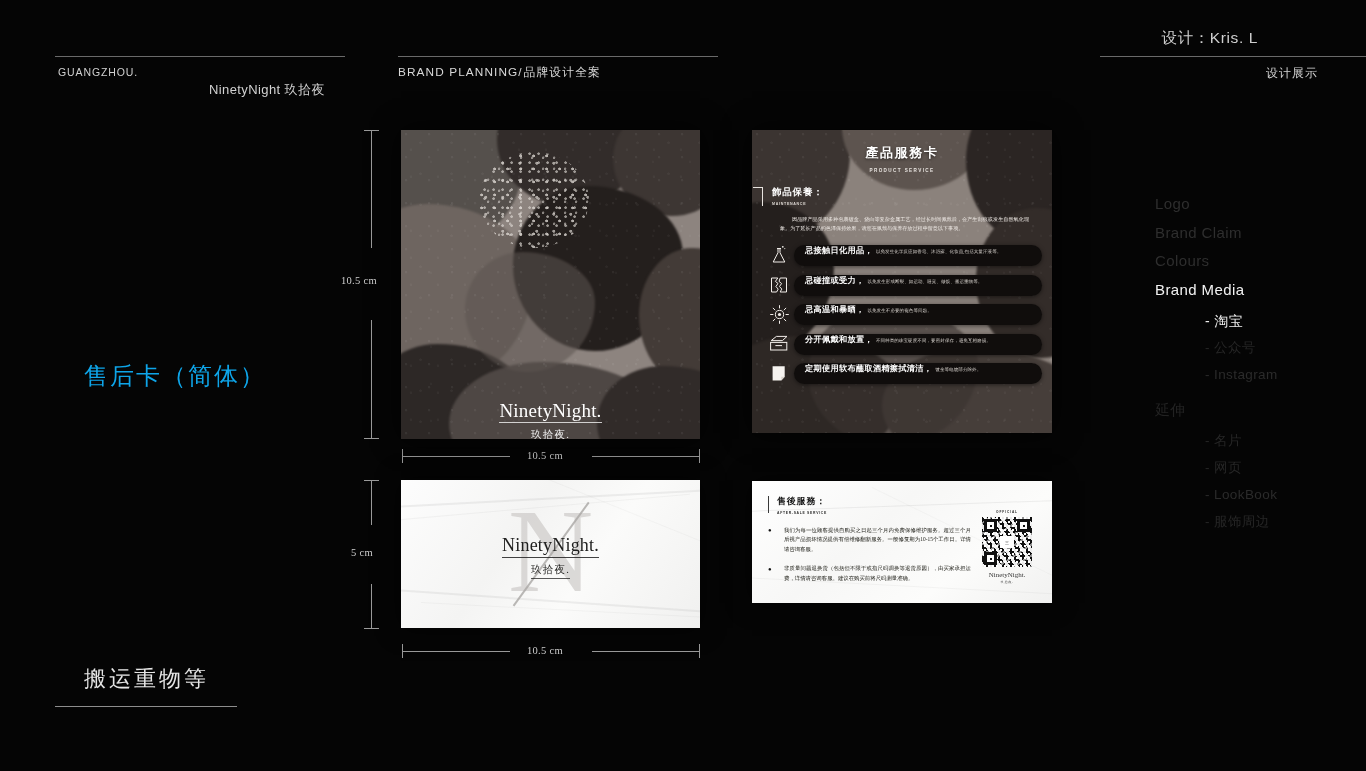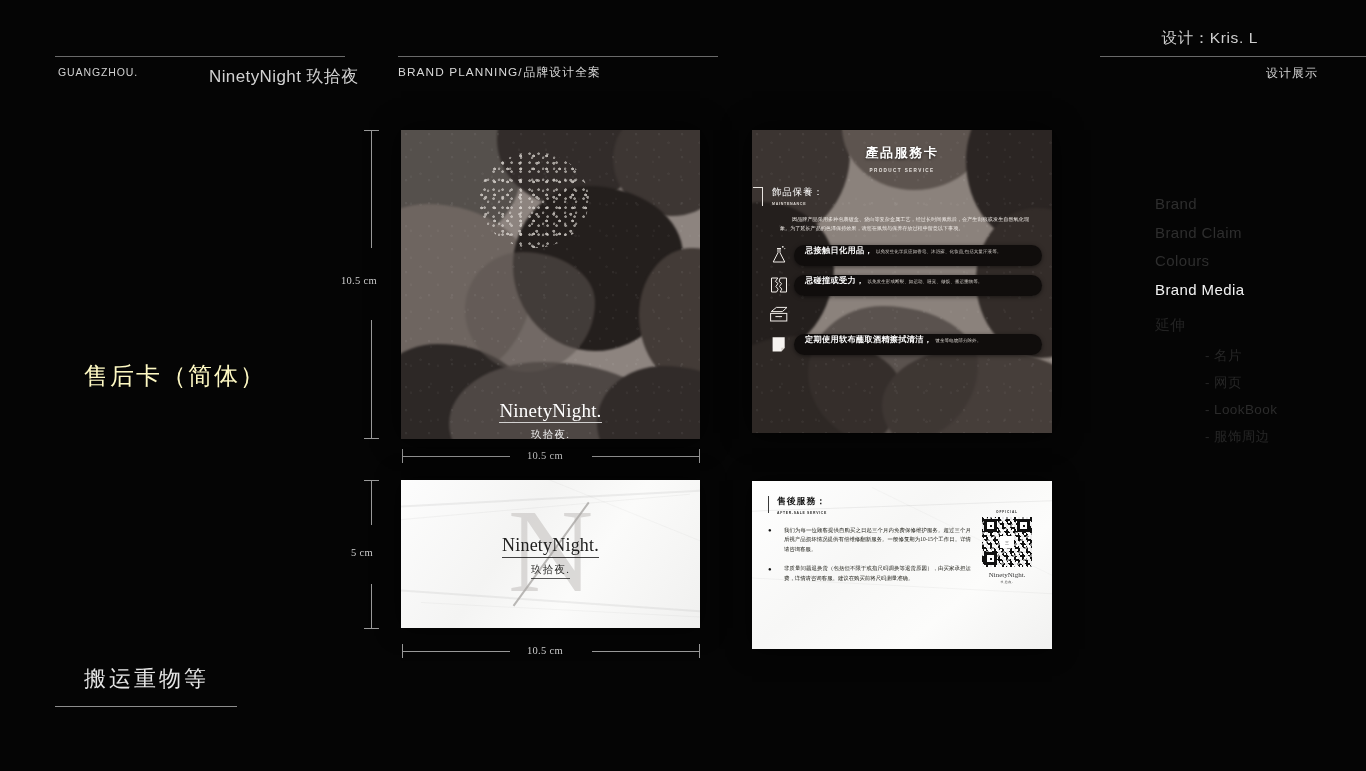--- a/index.html
+++ b/index.html
@@ -22,37 +22,37 @@
   }
   .rule-left  { left:55px;  top:56px; width:290px; }
   .rule-right { left:398px; top:56px; width:320px; }
   .rule-far   { left:1100px;top:56px; width:266px; }
 
   .hdr-city {
     position:absolute; left:58px; top:66px;
     color:#d2d2d2; font-size:10.5px; letter-spacing:.9px;
   }
   .hdr-brand {
-    position:absolute; left:209px; top:65px;
-    color:#d2d2d2; font-size:17px; letter-spacing:.4px;
+    position:absolute; left:209px; top:81px;
+    color:#d2d2d2; font-size:13px; letter-spacing:.4px;
   }
   .hdr-planning {
     position:absolute; left:398px; top:65px;
     color:#d9d9d9; font-size:11.8px; letter-spacing:1.1px;
   }
   .hdr-planning .sep { letter-spacing:2px; }
   .hdr-show {
     position:absolute; right:48px; top:65px;
     color:#d2d2d2; font-size:12px; letter-spacing:1px;
   }
 
   
   .left-title {
     position:absolute; left:84px; top:360px;
-    color:#fef9c3; font-size:24px; letter-spacing:2px;
+    color:#0ea5e9; font-size:24px; letter-spacing:2px;
     font-family:Liberation Sans, sans-serif; white-space:nowrap;
   }
   .left-sub {
     position:absolute; left:84px; top:664px;
     color:#e6e6e6; font-size:22px; letter-spacing:3px;
     font-family:"Liberation Serif", serif; white-space:nowrap;
   }
   .left-sub-rule {
     position:absolute; left:55px; top:706px; width:182px; height:1px;
     background:#8d8d8d;
@@ -183,21 +183,21 @@
     margin-top:13px; padding-left:10px; position:relative;
   }
   .svc-sec::before {
     content:""; position:absolute; left:0; top:1px; width:1px; height:19px;
     background:#e8e4e0;
   }
   .svc-sec::after {
     content:""; position:absolute; left:-9px; top:1px; width:9px; height:1px;
     background:#e8e4e0;
   }
-  .svc-sec-t { color:#fff; font-size:9.5px; font-weight:normal; letter-spacing:.8px; }
+  .svc-sec-t { color:#fff; font-size:9.5px; font-weight:bold; letter-spacing:.8px; }
   .svc-sec-en{ color:#ded9d4; font-size:3.6px; letter-spacing:.7px; margin-top:2.5px; font-weight:bold;}
   .svc-para {
     margin-top:9px; padding:0 13px 0 18px; color:#efeae6; font-size:5.1px;
     line-height:9px; text-align:justify; text-indent:12px;
     font-family:"Liberation Serif", serif;
   }
 
   .svc-list { margin-top:12px; padding-left:2px; }
   .svc-row { display:flex; align-items:center; margin-bottom:7.5px; height:22px; }
   .svc-ico {
@@ -208,21 +208,21 @@
     display:flex; align-items:baseline; padding:0 11px; overflow:hidden;
     box-shadow:0 1px 4px rgba(0,0,0,.5);
   }
   .svc-pill-t { color:#fff; font-size:8.2px; font-weight:bold; letter-spacing:.3px;
                 font-family:"Liberation Serif", serif; white-space:nowrap; }
   .svc-pill-d { color:#d9d4cf; font-size:4.5px; margin-left:3px; letter-spacing:.1px;
                 font-family:"Liberation Serif", serif; white-space:nowrap; }
 
   
   #card-after {
-    left:752px; top:481px; width:300px; height:168px;
+    left:752px; top:481px; width:300px; height:122px;
     background:linear-gradient(140deg,#ffffff 0%,#f7f7f6 40%,#fcfcfb 70%,#f1f1f0 100%);
     box-shadow:0 0 22px rgba(0,0,0,.7);
   }
   .as-inner { position:absolute; inset:0; padding:14px 14px 10px 16px; z-index:5; }
   .as-sec { position:relative; padding-left:9px; }
   .as-sec::before { content:""; position:absolute; left:0; top:1px; width:1.4px; height:17px; background:#3a3a3a; }
   .as-sec-t { color:#151515; font-size:9px; font-weight:bold; letter-spacing:.8px; }
   .as-sec-en{ color:#2b2b2b; font-size:3.4px; letter-spacing:.7px; margin-top:2.5px; font-weight:bold; }
   .as-body { margin-top:11px; width:203px; }
   .as-item { display:flex; margin-bottom:10px; }
@@ -277,24 +277,29 @@
 <div class="hdr-planning">
   <span>BRAND  PLANNING</span><span class="sep">/</span><span>品牌设计全案</span>
 </div>
 <div class="hdr-show">设计展示</div>
 
 <div class="left-title">售后卡（简体）</div>
 <div class="left-sub">搬运重物等</div>
 <div class="left-sub-rule"></div>
 
 <div class="nav">
-  <div class="nav-item dim">Brand</div>
+  <div class="nav-item dim">Logo</div>
   <div class="nav-item dim">Brand Claim</div>
   <div class="nav-item dim">Colours</div>
   <div class="nav-item active">Brand Media</div>
+  <div class="nav-sub">
+    <div class="nav-item active">- 淘宝</div>
+    <div class="nav-item d1">- 公众号</div>
+    <div class="nav-item d2">- Instagram</div>
+  </div>
   <div class="nav-group-title">延伸</div>
   <div class="nav-sub">
     <div class="nav-item d1">- 名片</div>
     <div class="nav-item d1">- 网页</div>
     <div class="nav-item d2">- LookBook</div>
     <div class="nav-item d1">- 服饰周边</div>
   </div>
 </div>
 
 <div class="dim-cap-h" style="left:364px; top:130px;"></div>
@@ -404,28 +409,45 @@
             <path d="M2.5 3 h6.3 l-2.4 3.4 2.6 2.1 -2.1 3 2.3 2.6 -1.6 2.9 H2.5 Z"></path>
             <path d="M11.2 3 h6.3 v14 h-6.4 l1.7-2.9 -2.3-2.6 2.1-3 -2.6-2.1 Z"></path>
           </svg>
         </div>
         <div class="svc-pill">
           <span class="svc-pill-t">忌碰撞或受力，</span>
           <span class="svc-pill-d">以免发生形或断裂、如运动、睡觉、做饭、搬运重物等。</span>
         </div>
       </div>
 
+      <div class="svc-row">
+        <div class="svc-ico ico">
+          <svg width="21" height="21" viewBox="0 0 21 21" fill="none" stroke="#f2eeea" stroke-width="1">
+            <circle cx="10.5" cy="10.5" r="4.1"></circle>
+            <circle cx="10.5" cy="10.5" r="1.6" fill="#f2eeea" stroke="none"></circle>
+            <path d="M10.5 1.2v3.2M10.5 16.6v3.2M1.2 10.5h3.2M16.6 10.5h3.2M3.9 3.9l2.3 2.3M14.8 14.8l2.3 2.3M17.1 3.9l-2.3 2.3M6.2 14.8l-2.3 2.3"></path>
+          </svg>
+        </div>
+        <div class="svc-pill">
+          <span class="svc-pill-t">忌高温和暴晒，</span>
+          <span class="svc-pill-d">以免发生不必要的褪色等问题。</span>
+        </div>
+      </div>
 
       <div class="svc-row">
         <div class="svc-ico ico">
           <svg width="22" height="18" viewBox="0 0 22 18" fill="none" stroke="#f2eeea" stroke-width="1">
             <path d="M3.2 5.6 L8.4 1.4 H19 l-4.6 4.2 Z"></path>
             <rect x="2.6" y="7.4" width="16.2" height="7.6"></rect>
             <path d="M7.4 10.6h6.6"></path>
           </svg>
+        </div>
+        <div class="svc-pill">
+          <span class="svc-pill-t">分开佩戴和放置，</span>
+          <span class="svc-pill-d">不同种类的珠宝硬度不同，要密封保存，避免互相磨损。</span>
         </div>
       </div>
 
       <div class="svc-row">
         <div class="svc-ico ico">
           <svg width="19" height="19" viewBox="0 0 19 19" fill="none">
             <path d="M2.6 2.2 h12.1 v10.6 l-3.4 3.8 H2.6 Z" fill="#f6f3f0"></path>
             <path d="M11.3 16.6 v-3.8 h3.4 Z" fill="#d8d2cc"></path>
           </svg>
         </div>

